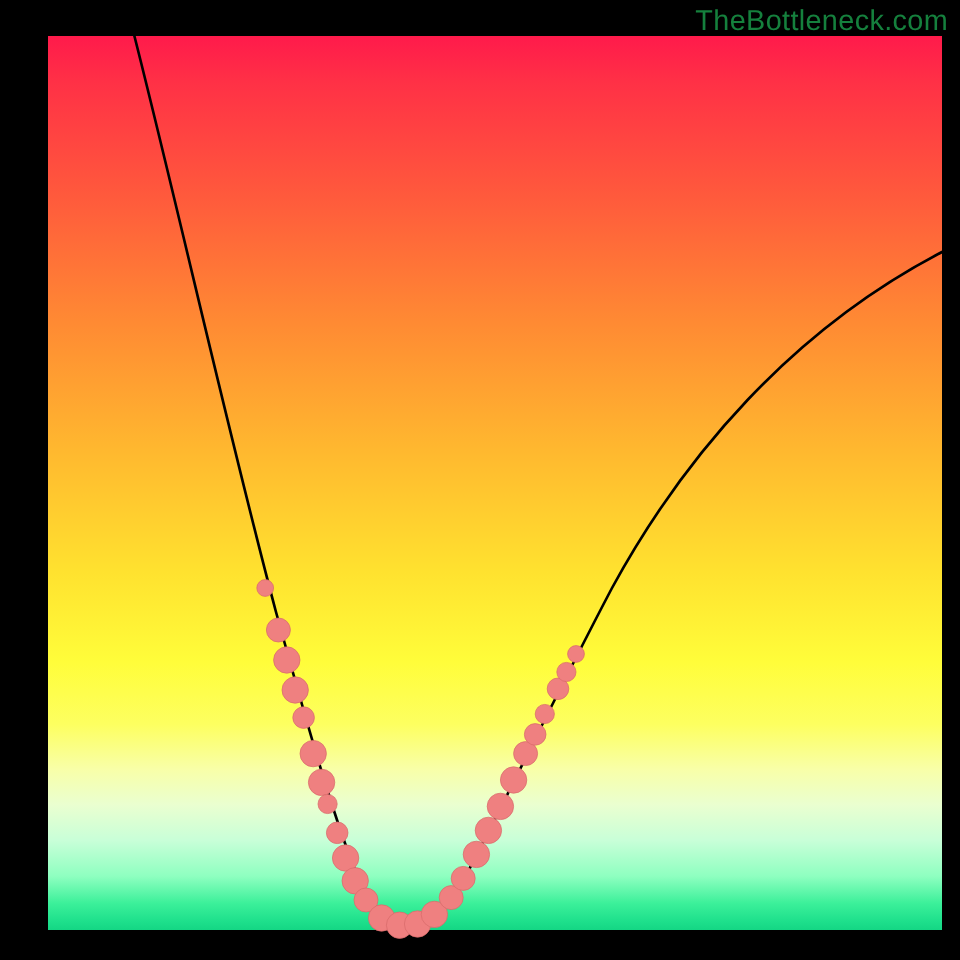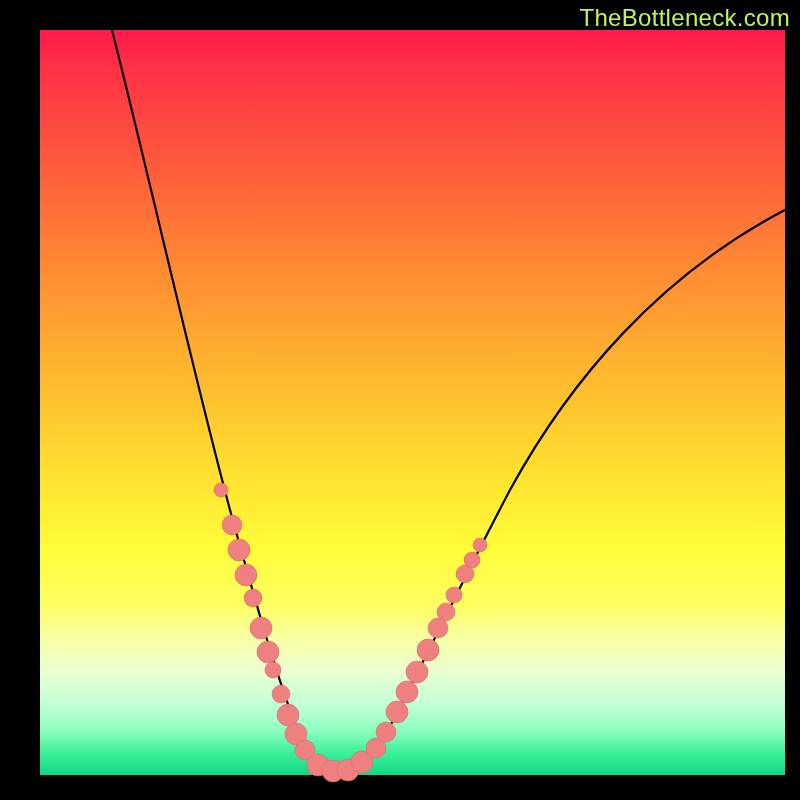--- a/index.html
+++ b/index.html
@@ -40,21 +40,21 @@
       #8effc0 94%,
       #3cf09a 97%,
       #1ee08c 99%,
       #14d684 100%
     );
   }
   .watermark {
     position: absolute;
     top: 4px;
     right: 10px;
-    color: #bef264;
+    color: #15803d;
     font-size: 24px;
     font-weight: 500;
     letter-spacing: 0.3px;
     user-select: none;
   }
   svg.curve {
     position: absolute;
     left: 0;
     top: 0;
     width: 745px;

